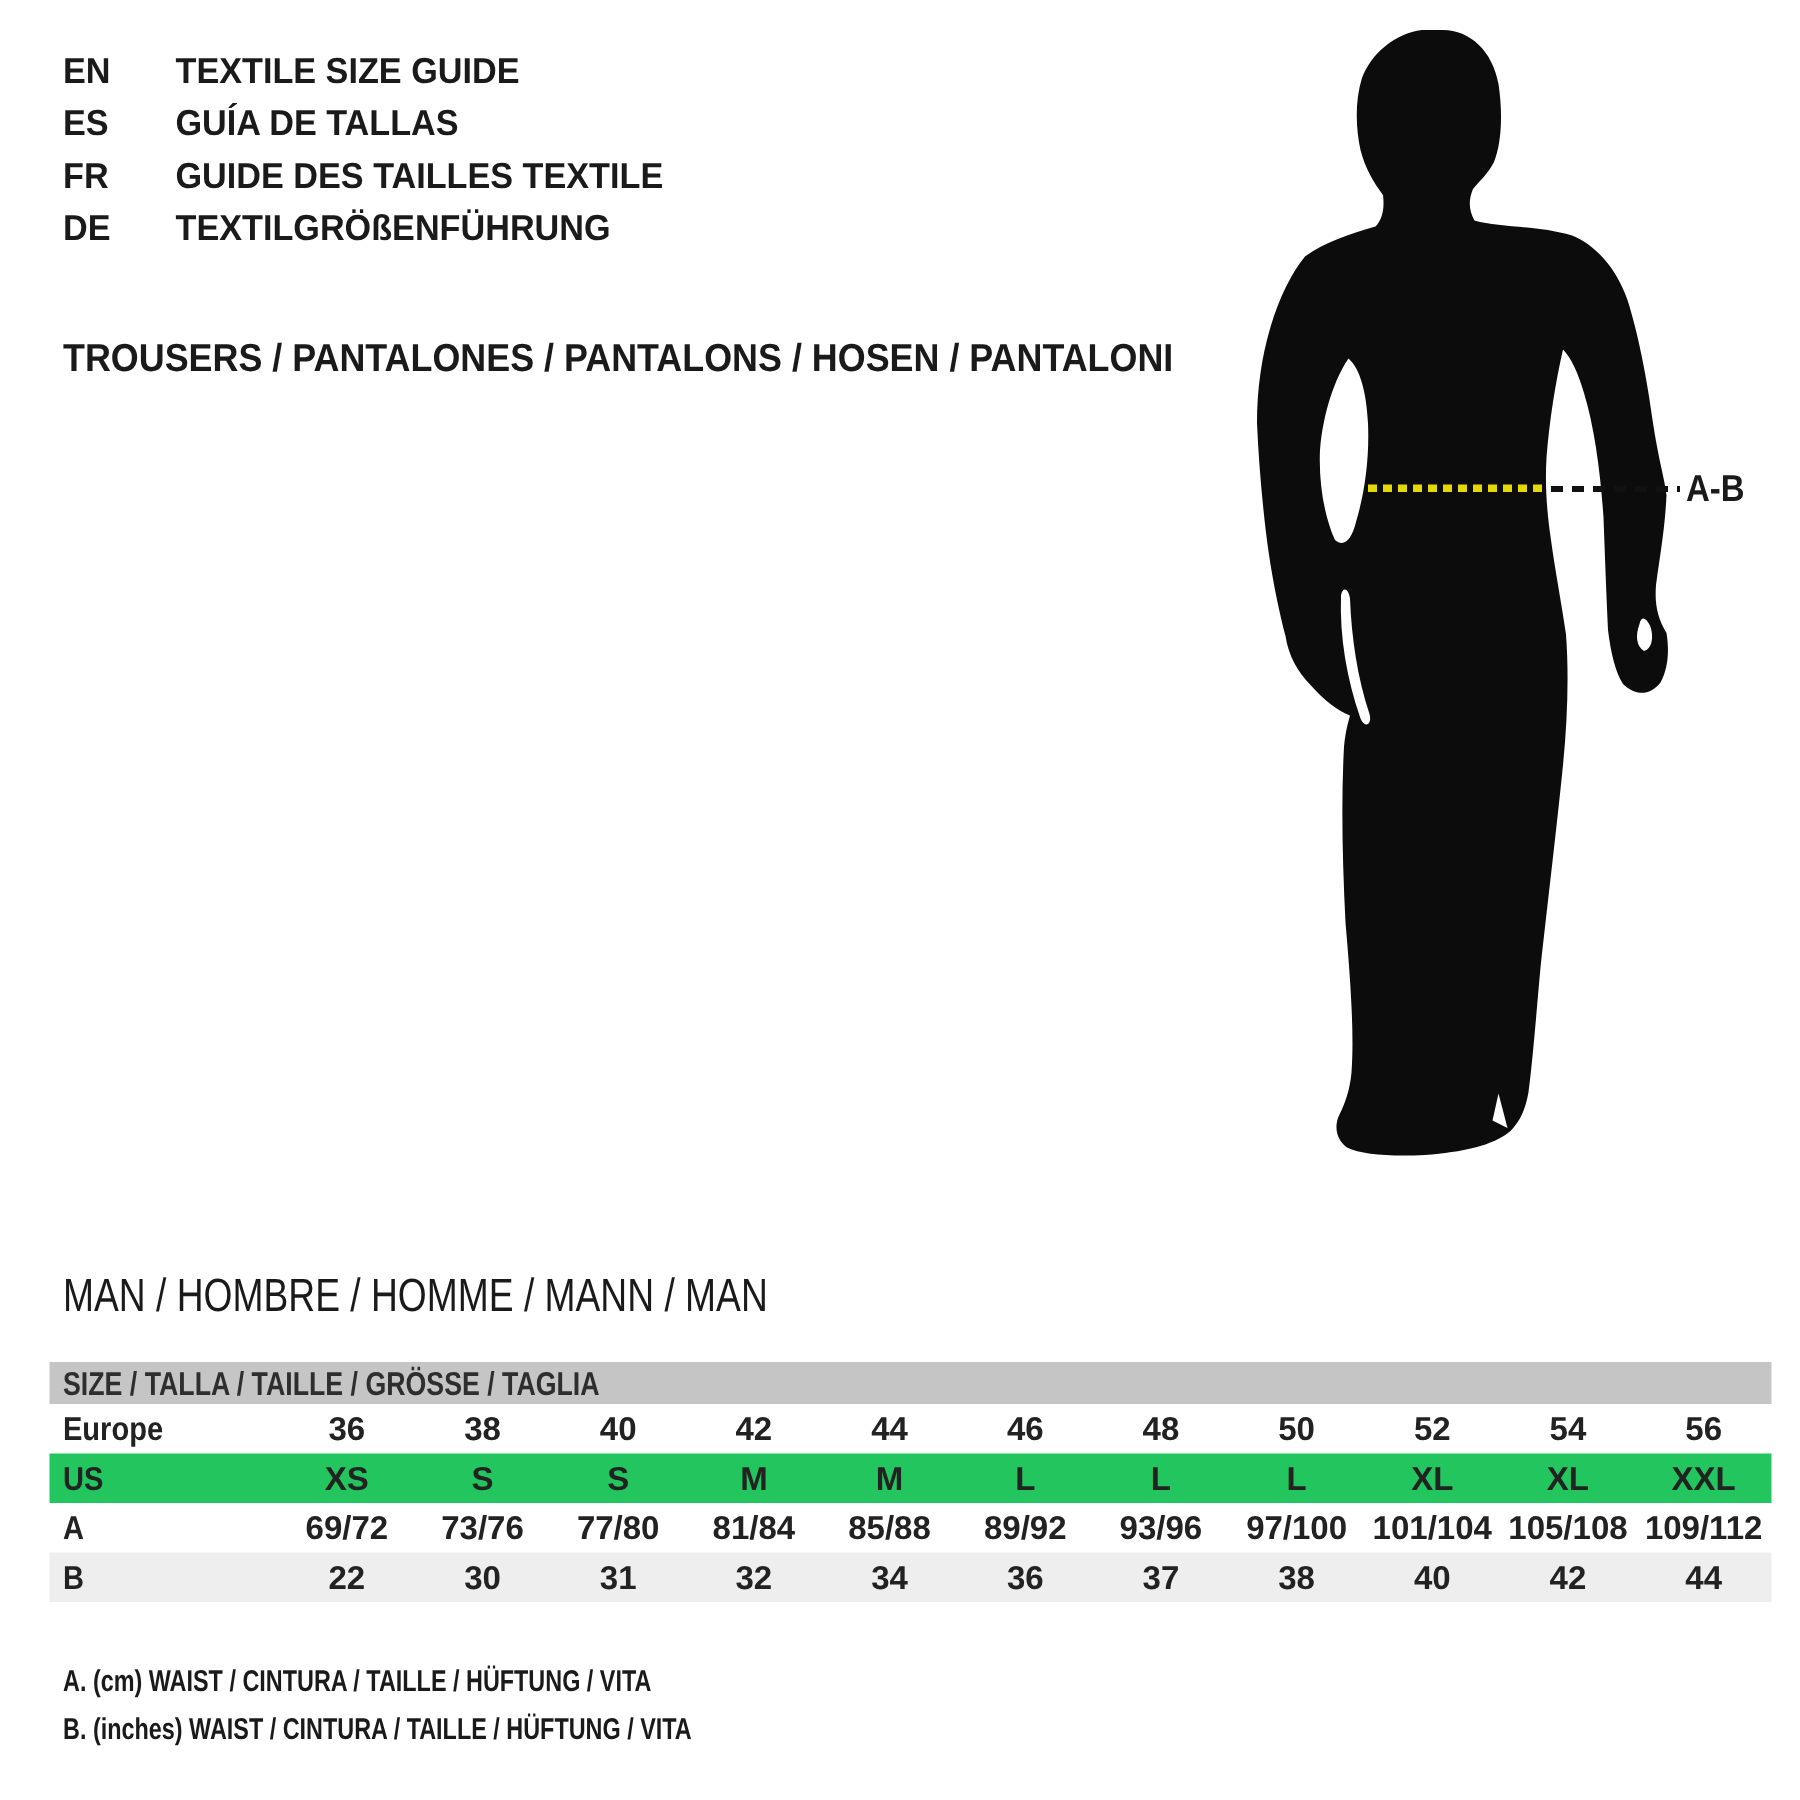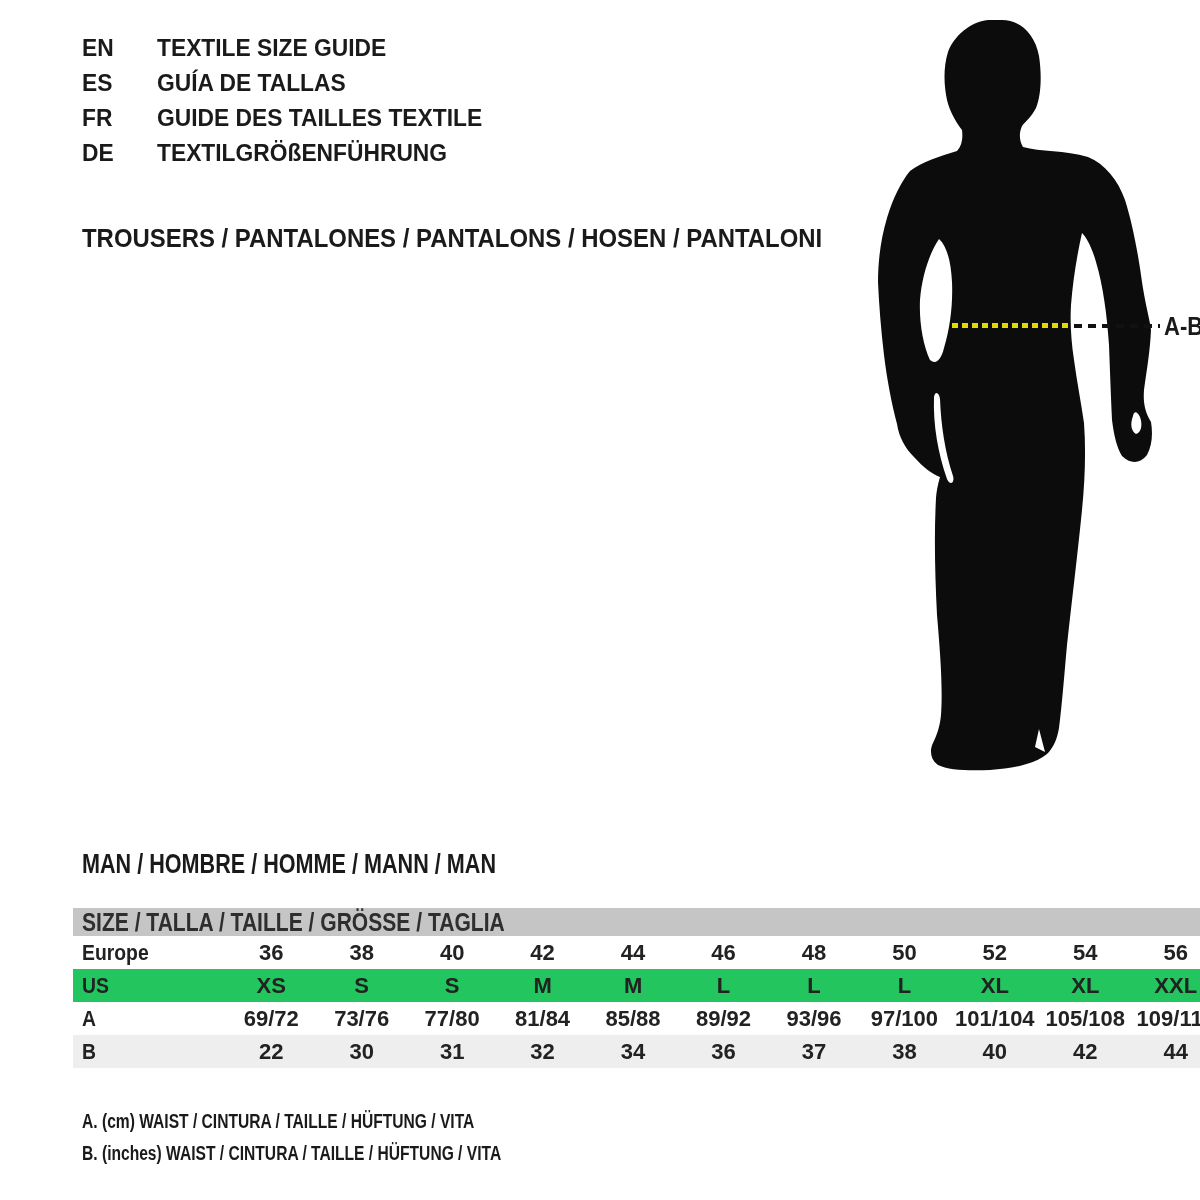--- a/index.html
+++ b/index.html
@@ -1,47 +1,47 @@
 <!DOCTYPE html>
 <html><head>
 <meta charset="utf-8">
 <style>
   html,body{margin:0;padding:0;}
   body{
     width:1200px;height:1200px;position:relative;overflow:hidden;
     background:#ffffff;color:#1a1a1a;
     font-family:"Liberation Sans",sans-serif;
   }
-  .abs{position:absolute;margin-left:40px;}
+  .abs{position:absolute;}
   
   .cx{display:inline-block;transform-origin:0 50%;white-space:nowrap;}
   .sx95{transform:scaleX(.95);}
   .sx92{transform:scaleX(.92);}
   .sx88{transform:scaleX(.88);}
   .sx81{transform:scaleX(.81);}
   .sx80{transform:scaleX(.80);}
   .sx78{transform:scaleX(.78);}
 
   
   .lang-block{left:42px;top:30px;}
   .lang-row{display:flex;height:35px;line-height:35px;font-size:24px;font-weight:bold;}
   .lang-code{width:75px;}
 
   .category-title{left:42px;top:221px;font-size:26px;font-weight:bold;height:34px;line-height:34px;}
-  .section-title{left:42px;top:848px;font-size:27px;font-weight:bold;height:32px;line-height:32px;}
+  .section-title{left:42px;top:848px;font-size:31px;font-weight:normal;height:32px;line-height:32px;}
 
   
   .figure-wrap{left:820px;top:0;width:380px;height:800px;z-index:1;}
   .measure-dots{left:912px;top:323px;width:118px;height:5px;z-index:3;}
   .measure-dashes{left:1034px;top:324px;width:86px;height:4px;z-index:2;}
   .measure-label{left:1124px;top:311px;font-size:25px;font-weight:bold;z-index:3;height:30px;line-height:30px;}
 
   
   .size-table{left:33px;top:908px;width:1148px;z-index:2;}
-  .t-header{height:28px;line-height:29px;padding-left:9px;font-size:26px;font-weight:bold;color:#2e2e2e;}
+  .t-header{height:28px;line-height:29px;padding-left:9px;font-size:22px;font-weight:bold;color:#2e2e2e;}
   .t-row{display:grid;grid-template-columns:153px repeat(11,1fr);height:33px;line-height:33px;
          font-size:22px;font-weight:bold;color:#222;}
   .t-row .lbl{padding-left:9px;text-align:left;}
   .t-row .val{text-align:center;}
 
   .footnote{left:42px;font-size:20px;font-weight:bold;height:30px;line-height:30px;}
   .fn-a{top:1106px;}
   .fn-b{top:1138px;}
 </style>
 </head>

